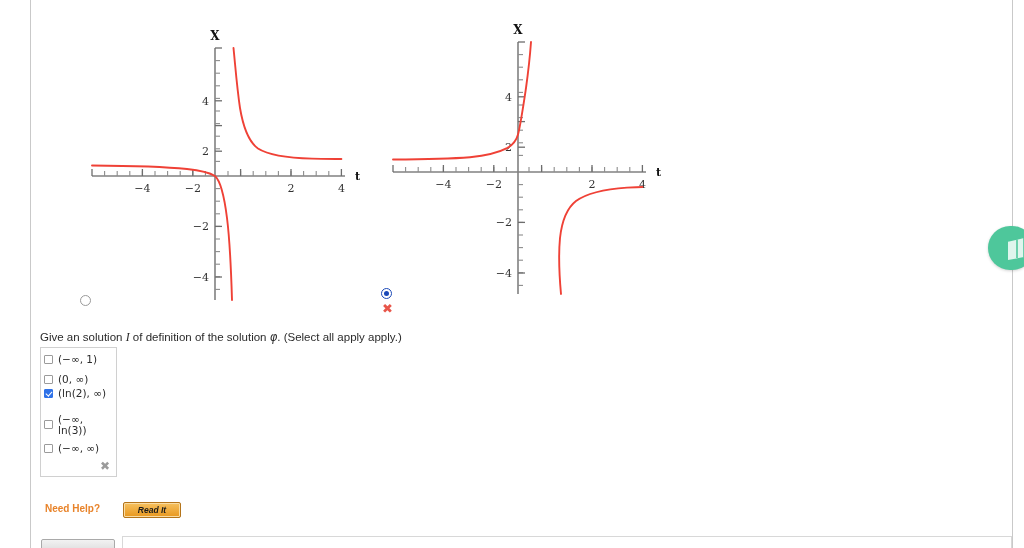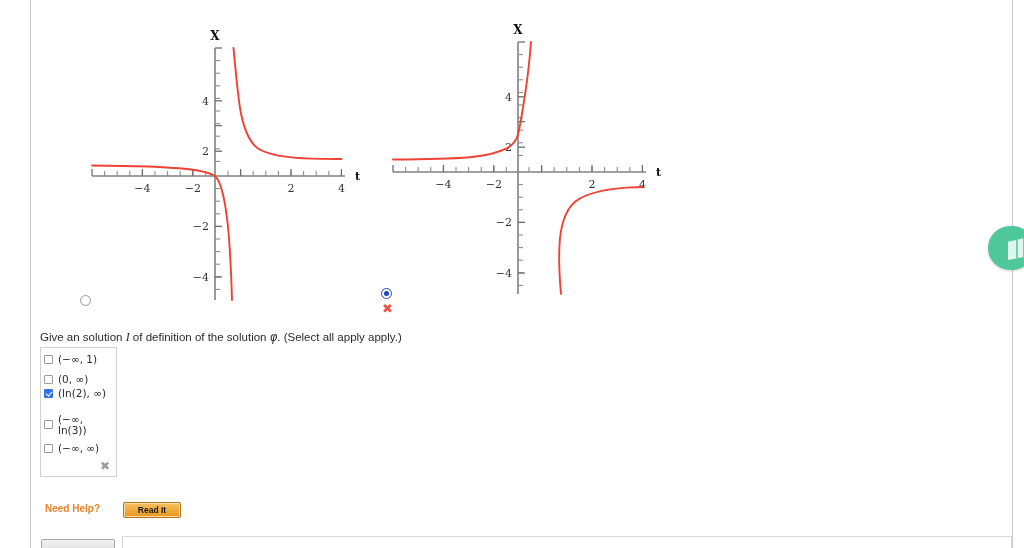--- a/index.html
+++ b/index.html
@@ -156,20 +156,21 @@
     border-radius: 2px;
     box-shadow: inset 0 0 0 1px #f9dca3;
     font-size: 8.5px;
     font-weight: bold;
     color: #1a1a1a;
     display: flex;
     align-items: center;
     justify-content: center;
     box-sizing: border-box;
     cursor: pointer;
+    font-style: italic;
   }
 
   
   .bottom-btn {
     position: absolute;
     left: 41px; top: 539px;
     width: 74px; height: 14px;
     background: linear-gradient(#f2f2f2, #dcdcdc);
     border: 1px solid #a9a9a9;
     border-radius: 2px;

